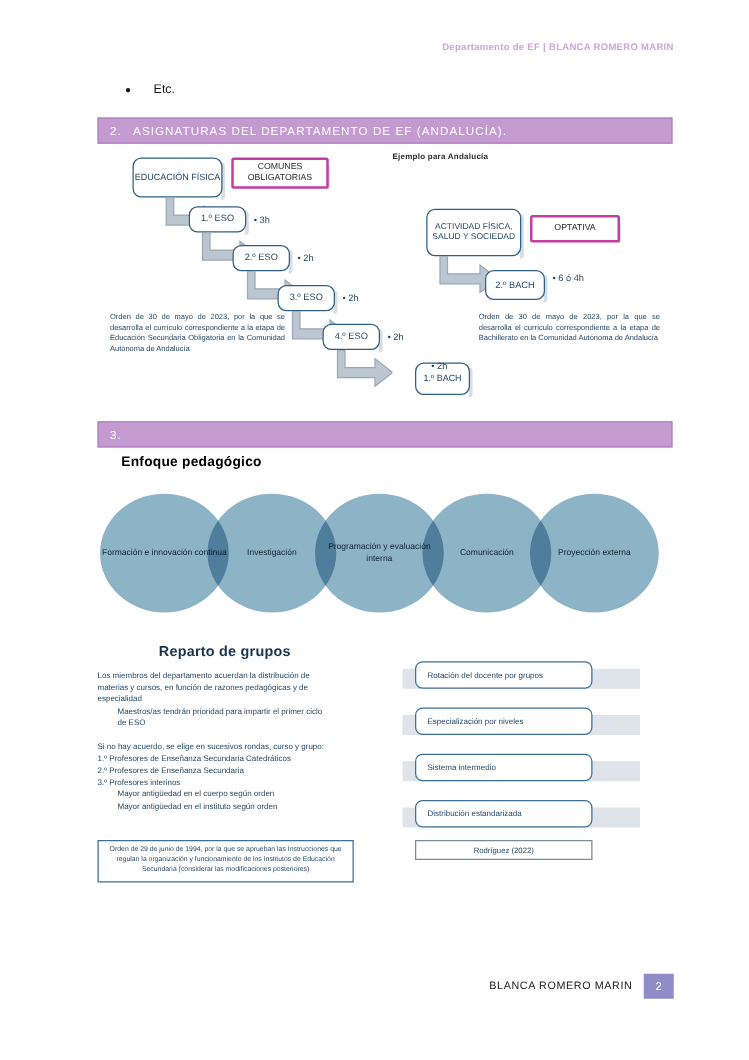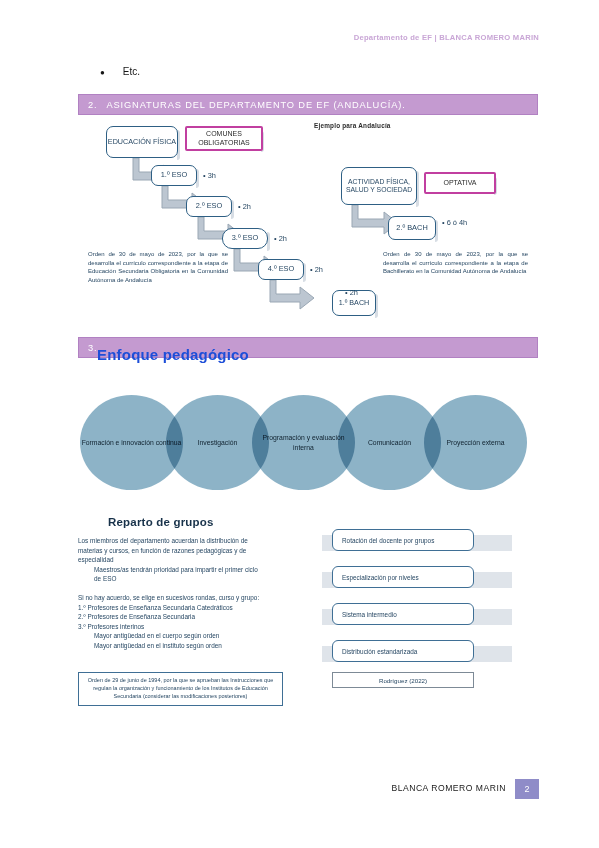--- a/index.html
+++ b/index.html
@@ -64,35 +64,35 @@
     position:absolute;font-size:6px;line-height:1.45;color:#1d3f5c;
     text-align:justify;
   }
   .ejemplo{
     position:absolute;font-size:6.4px;color:#2b2b2b;font-weight:600;
     letter-spacing:.2px;
   }
 
   
   .enfoque-title{
-    position:absolute;left:97px;top:346px;
-    font-size:15px;font-weight:bold;color:#1d4ed8;letter-spacing:.2px;
+    position:absolute;left:97px;top:364px;
+    font-size:11px;font-weight:bold;color:#000000;letter-spacing:.2px;
   }
   .circles{position:absolute;left:80px;top:395px;width:450px;height:95px;}
   .circle{
     position:absolute;width:103px;height:95px;border-radius:50%;
     background:rgba(125,169,191,.88);
     display:flex;align-items:center;justify-content:center;text-align:center;
     font-size:6.8px;line-height:1.35;color:#10222f;
     mix-blend-mode:multiply;
   }
 
   
   .reparto-title{
-    position:absolute;left:80px;top:516px;
+    position:absolute;left:99px;top:516px;
     font-size:11.5px;font-weight:bold;color:#18324a;letter-spacing:.2px;padding-left:28px;
   }
   .reparto-text{
     position:absolute;left:78px;top:536px;width:185px;
     font-size:6.4px;line-height:1.5;color:#1d3f5c;
   }
   .reparto-text p{margin:0;}
   .reparto-text .ind{padding-left:16px;}
   .reparto-text .blk2{margin-top:9px;}
 
@@ -168,21 +168,21 @@
       </svg>
   </div>
   <div class="rbox shadow" style="left:186px;top:196px;width:46px;height:21px;font-size:7.4px;">2.º ESO</div>
   <div class="hours" style="left:238px;top:202px;">• 2h</div>
 
   <div class="arrow" style="left:196px;top:217px;">
     <svg width="46" height="30" viewBox="0 0 46 30">
         <path d="M2 0 L2 14 L26 14 L26 7 L40 18 L26 29 L26 22 L-4 22 L-4 0 Z" fill="#bcc6d1" stroke="#9aa7b4" stroke-width="1" transform="translate(6,0)"></path>
       </svg>
   </div>
-  <div class="rbox shadow" style="left:222px;top:228px;width:46px;height:21px;font-size:7.4px;border-radius:10px;">3.º ESO</div>
+  <div class="rbox shadow" style="left:222px;top:228px;width:46px;height:21px;font-size:7.4px;">3.º ESO</div>
   <div class="hours" style="left:274px;top:234px;">• 2h</div>
 
   <div class="arrow" style="left:232px;top:249px;">
     <svg width="46" height="30" viewBox="0 0 46 30">
         <path d="M2 0 L2 14 L26 14 L26 7 L40 18 L26 29 L26 22 L-4 22 L-4 0 Z" fill="#bcc6d1" stroke="#9aa7b4" stroke-width="1" transform="translate(6,0)"></path>
       </svg>
   </div>
   <div class="rbox shadow" style="left:258px;top:259px;width:46px;height:21px;font-size:7.4px;">4.º ESO</div>
   <div class="hours" style="left:310px;top:265px;">• 2h</div>
 

